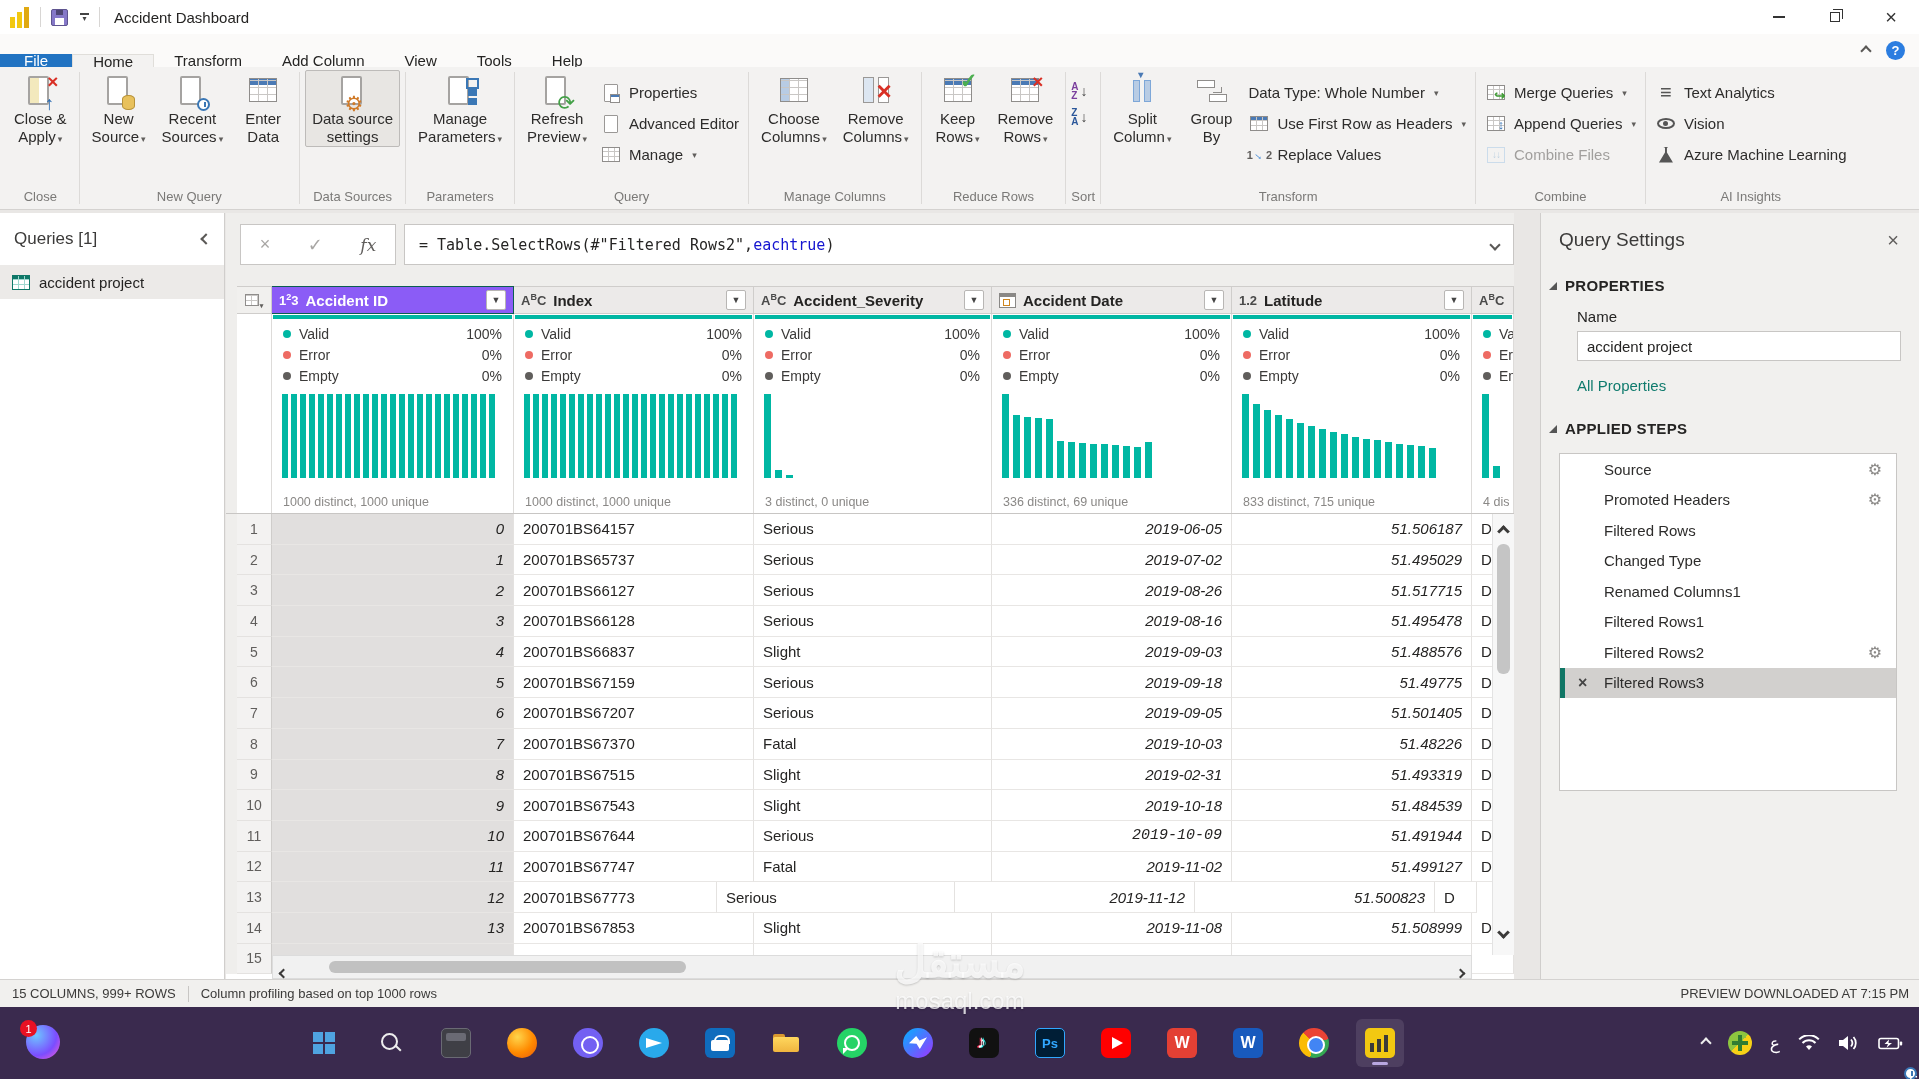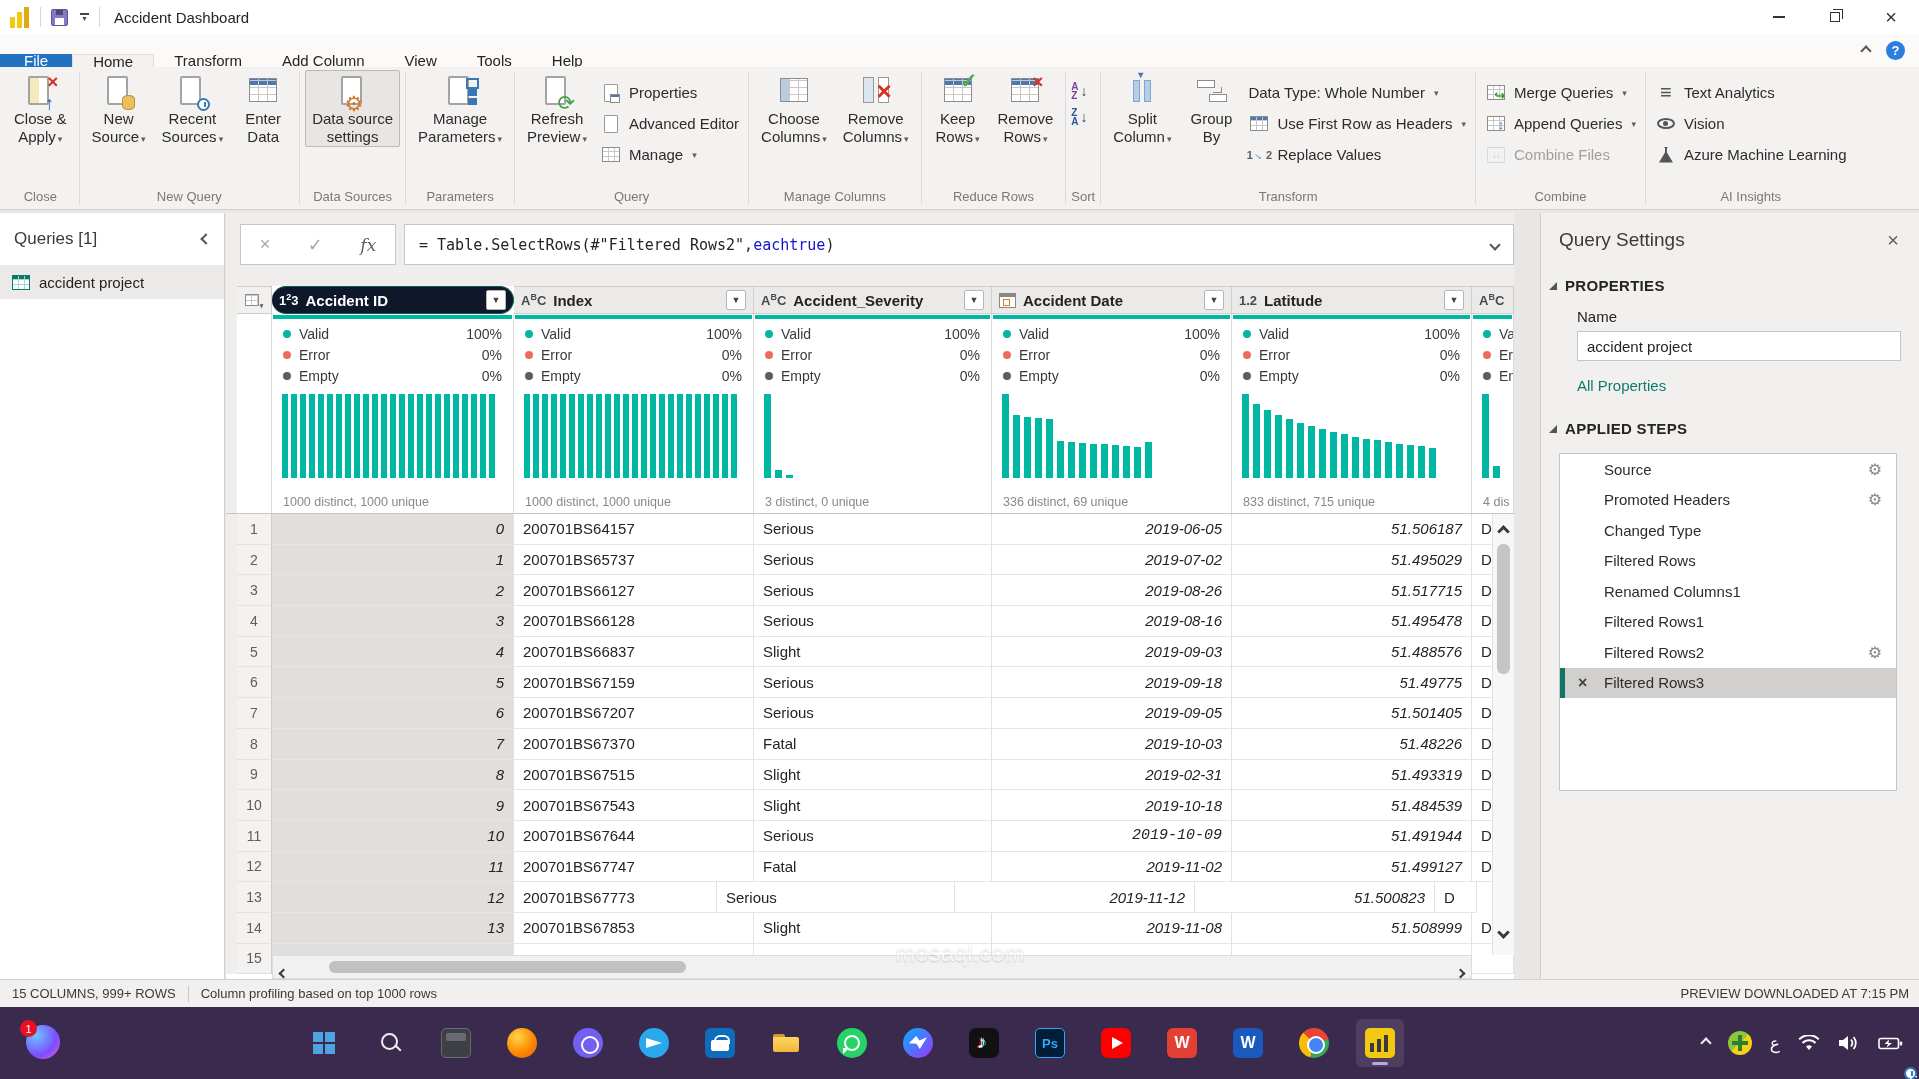--- a/index.html
+++ b/index.html
@@ -144,21 +144,21 @@
   
   .gridarea{position:absolute;left:226px;top:286px;width:1288px;height:693px;background:#fff;}
   .grow{display:flex;}
   .strip{width:11px;background:#efeeec;flex:0 0 auto;}
   .hdr{height:28px;}
   .corner{width:35px;flex:0 0 auto;background:#f1f0ee;border:1px solid #cfcdcb;border-left:none;display:flex;align-items:center;justify-content:center;gap:1px;}
   .corner .mini-tbl{width:14px;height:12px;}
   .corner b{font-size:7px;color:#605e5c;align-self:flex-end;margin-bottom:3px;}
   .hcell{flex:0 0 auto;background:#eceae9;border-top:1px solid #cfcdcb;border-bottom:1px solid #cfcdcb;border-right:1px solid #cfcdcb;
          display:flex;align-items:center;padding:0 7px;font-weight:bold;font-size:15px;color:#252423;overflow:hidden;}
-  .hcell.sel{background:#0f172a;color:#fff;border-color:#0c5e50;border-radius:14px;}
+  .hcell.sel{background:#8b5cf6;color:#fff;border-color:#0c5e50;}
   .dtic{font-weight:bold;font-size:13px;margin-right:7px;color:#4a4a4a;flex:0 0 auto;}
   .hcell.sel .dtic{color:#fff;}
   .dtic sup{font-size:9px;}
   .calic{width:17px;height:15px;border:1px solid #8a8886;background:linear-gradient(#8a8886 0 3px,#fff 3px);position:relative;margin-right:7px;flex:0 0 auto;}
   .calic:after{content:'';position:absolute;left:3px;top:5px;width:5px;height:5px;background:#fff;border:1px solid #d0861e;}
   .filterbtn{margin-left:auto;width:20px;height:20px;background:#fff;border:1px solid #b8b6b4;border-radius:2px;
              display:flex;align-items:center;justify-content:center;font-size:9px;color:#444;flex:0 0 auto;}
   .quality{height:200px;border-bottom:1px solid #c8c6c4;}
   .gutterq{width:35px;flex:0 0 auto;background:#fff;border-right:1px solid #dddbd9;}
   .qcell{flex:0 0 auto;border-right:1px solid #dddbd9;overflow:hidden;background:#fff;}
@@ -1058,24 +1058,24 @@
     <div class="stepsbox" id="stepsbox">
         <div class="step">
           <span>Source</span>
           <span class="stepgear">⚙</span>
         </div>
         <div class="step">
           <span>Promoted Headers</span>
           <span class="stepgear">⚙</span>
         </div>
         <div class="step">
+          <span>Filtered Rows</span>
+        </div>
+        <div class="step">
           <span>Changed Type</span>
-        </div>
-        <div class="step">
-          <span>Filtered Rows</span>
         </div>
         <div class="step">
           <span>Renamed Columns1</span>
         </div>
         <div class="step">
           <span>Filtered Rows1</span>
         </div>
         <div class="step">
           <span>Filtered Rows2</span>
           <span class="stepgear">⚙</span>
@@ -1171,16 +1171,17 @@
         <path d="M11 3.5 L6.5 8 H10 L8.5 11.8 L14 7 H10.5 Z" fill="#fff"></path>
       </svg>
       <div class="clock">
         <div>7:15 PM</div>
 
       </div>
     </div>
   </div>
 
   <div class="watermark">
+    <div class="wm1">مستقل</div>
     <div class="wm2">mosaql.com</div>
   </div>
 
 </div>
 
 </body></html>

